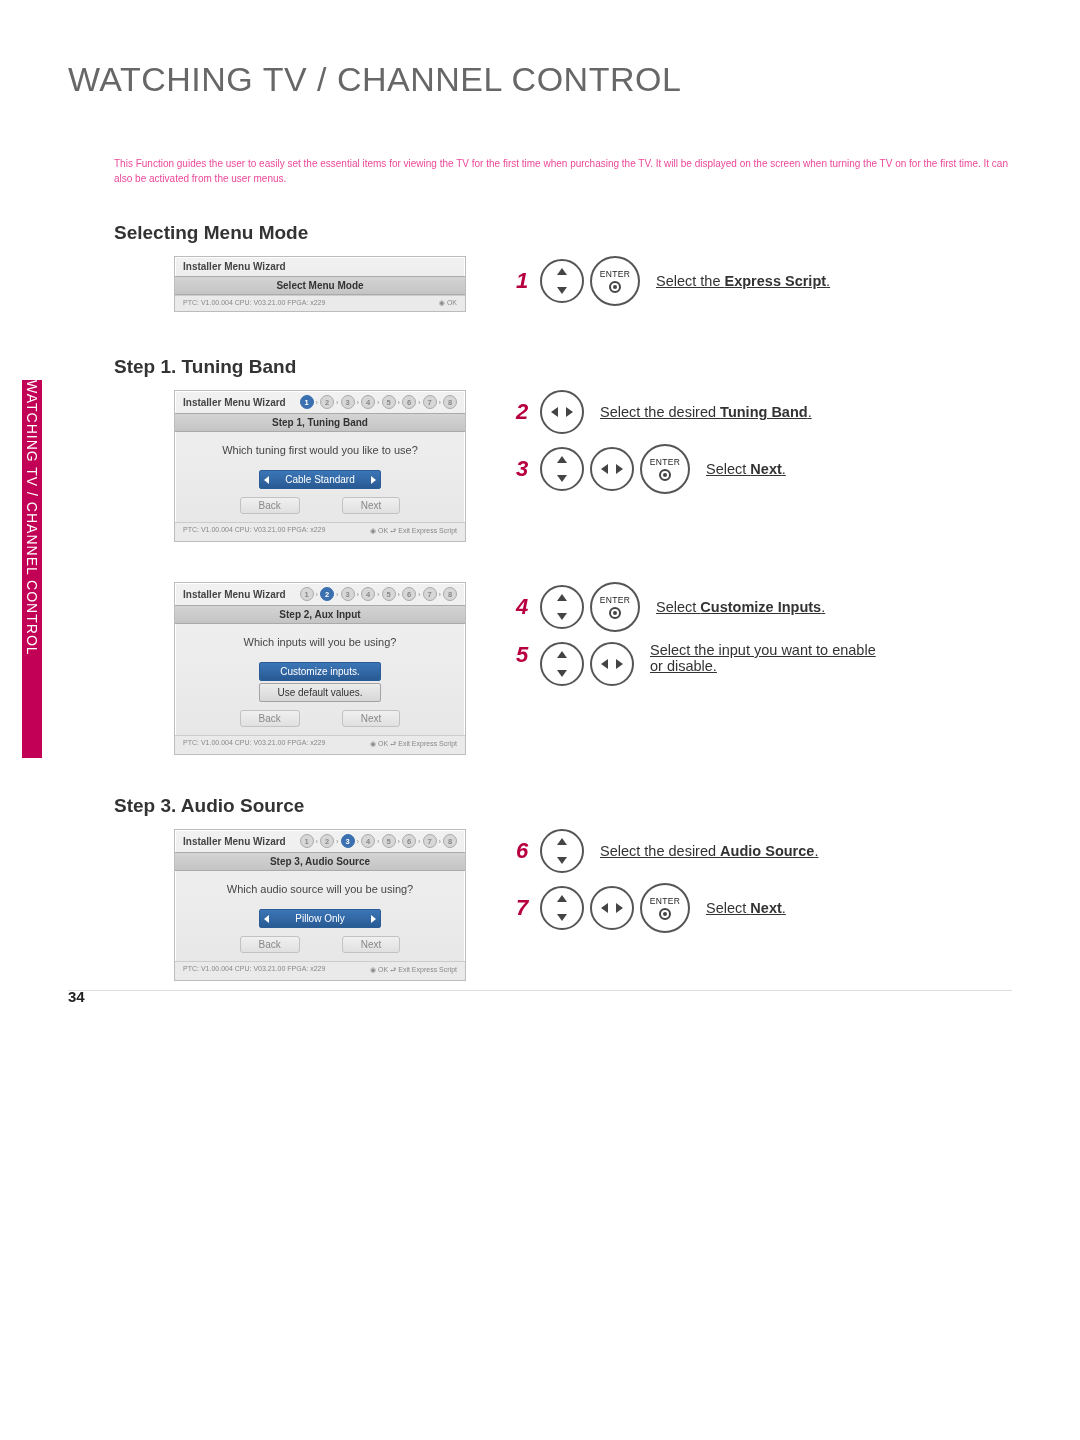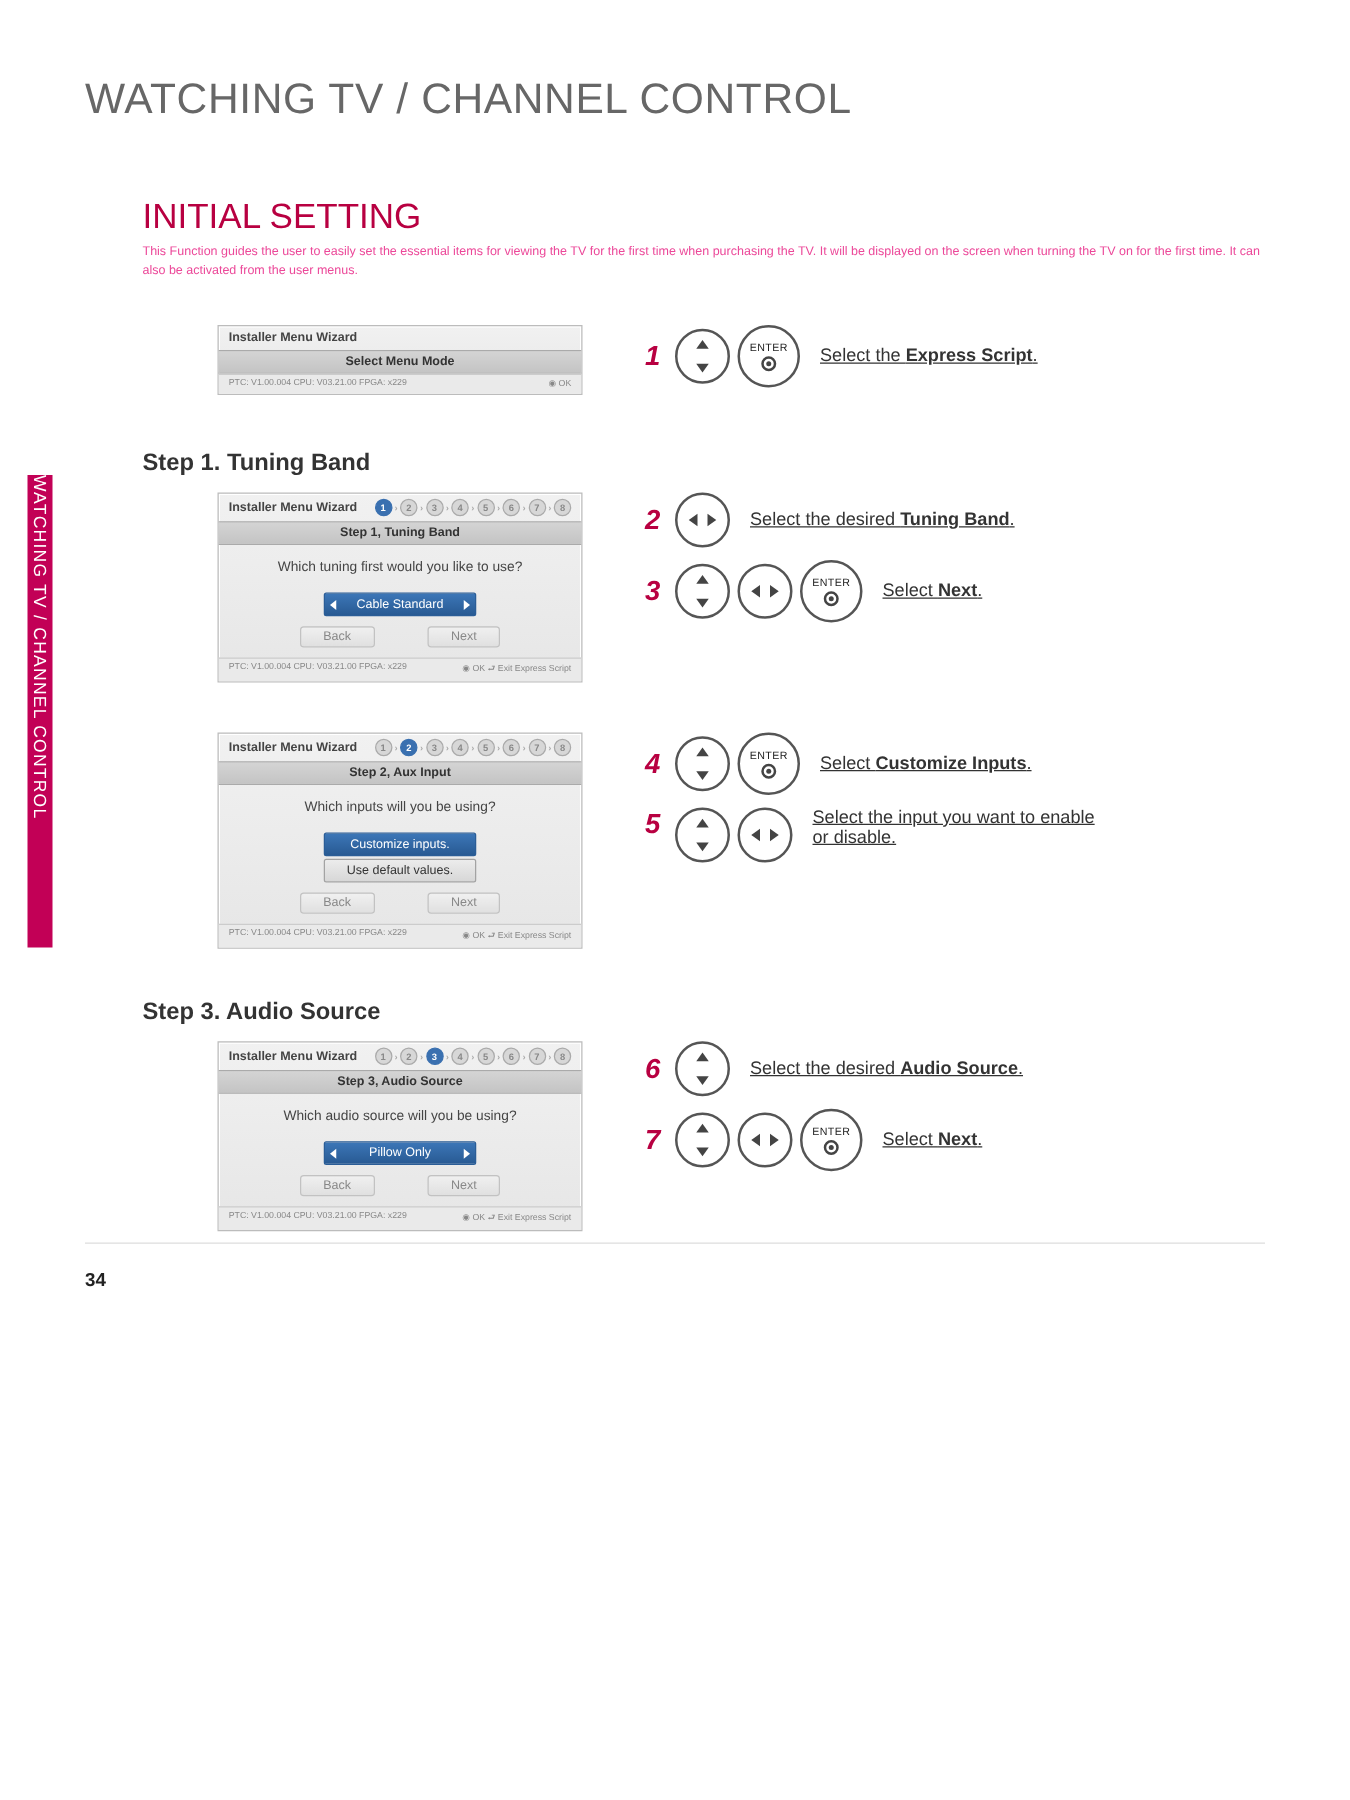--- a/index.html
+++ b/index.html
@@ -172,38 +172,38 @@
   }
   .enter-btn .dot-e {
     width:8px;height:8px;border:2px solid #444;border-radius:50%;
     margin-top:2px; position:relative;
   }
   .enter-btn .dot-e::after{
     content:"";position:absolute;left:2px;top:2px;width:4px;height:4px;background:#444;border-radius:50%;
   }
   .caption { font-size:14.5px;color:#333; margin-left:10px;text-decoration:underline;}
   .caption b { font-weight:bold;}
-  .page-no { position:absolute; left:68px; bottom:32px; font-size:15px; font-weight:bold;}
+  .page-no { position:absolute; left:68px; bottom:56px; font-size:15px; font-weight:bold;}
   .foot-line { position:absolute; left:68px; right:68px; bottom:70px; border-top:1px solid #ddd;}
 </style>
 </head>
 <body>
 
 <div class="page">
 
   <div class="side-tab">
     <span>WATCHING TV / CHANNEL CONTROL</span>
   </div>
 
   <div class="h1">WATCHING TV / CHANNEL CONTROL</div>
 
   <div class="indent">
-    <div class="h2">INITIAL SETTING</div>
     <div class="intro">This Function guides the user to easily set the essential items for viewing the TV for the first time when purchasing the TV. It will be displayed on the screen when turning the TV on for the first time. It can also be activated from the user menus.</div>
 
+    <div class="h3">Selecting Menu Mode</div>
     <div class="row">
       <div class="wiz">
         <div class="wiz-title">
           <span class="wt-left">Installer Menu Wizard</span>
         </div>
         <div class="wiz-bar">Select Menu Mode</div>
         <div class="wiz-foot">
           <span>PTC: V1.00.004 CPU: V03.21.00 FPGA: x229</span>
           <span>◉ OK</span>
         </div>

